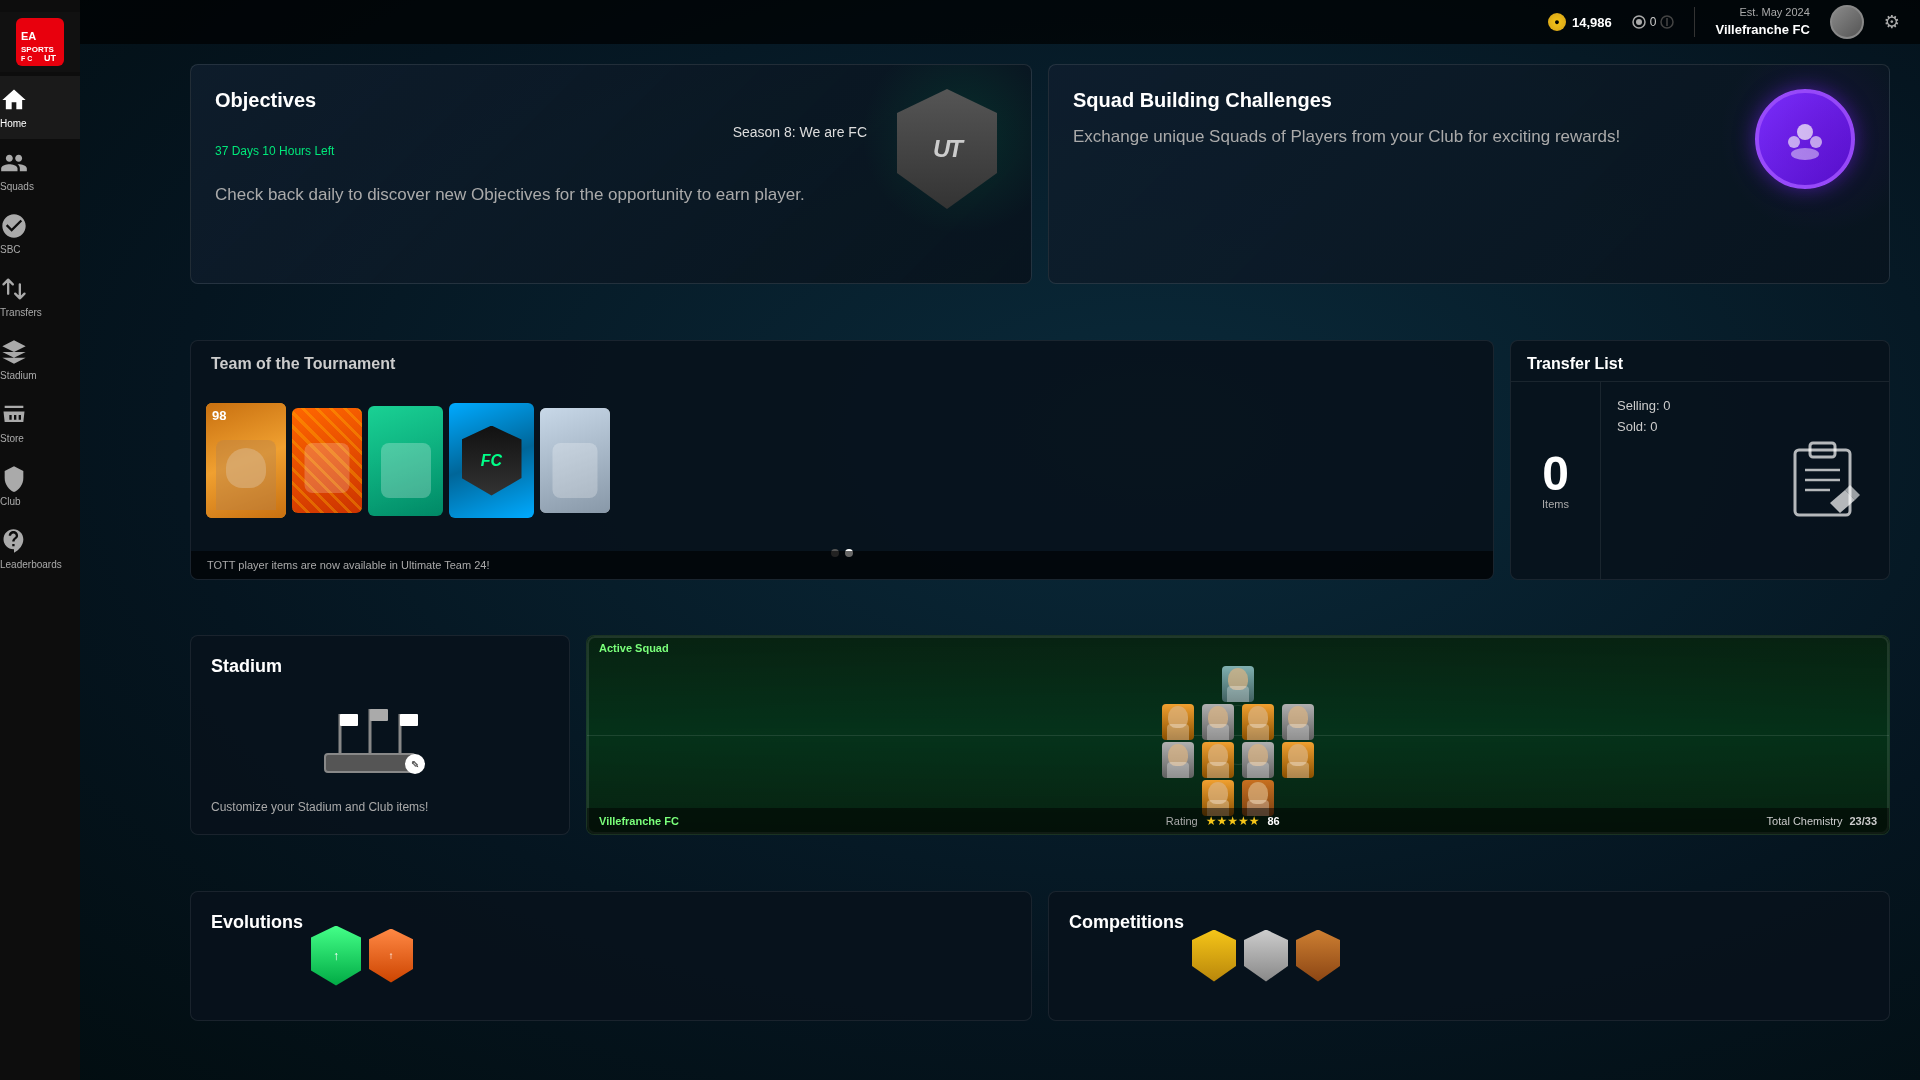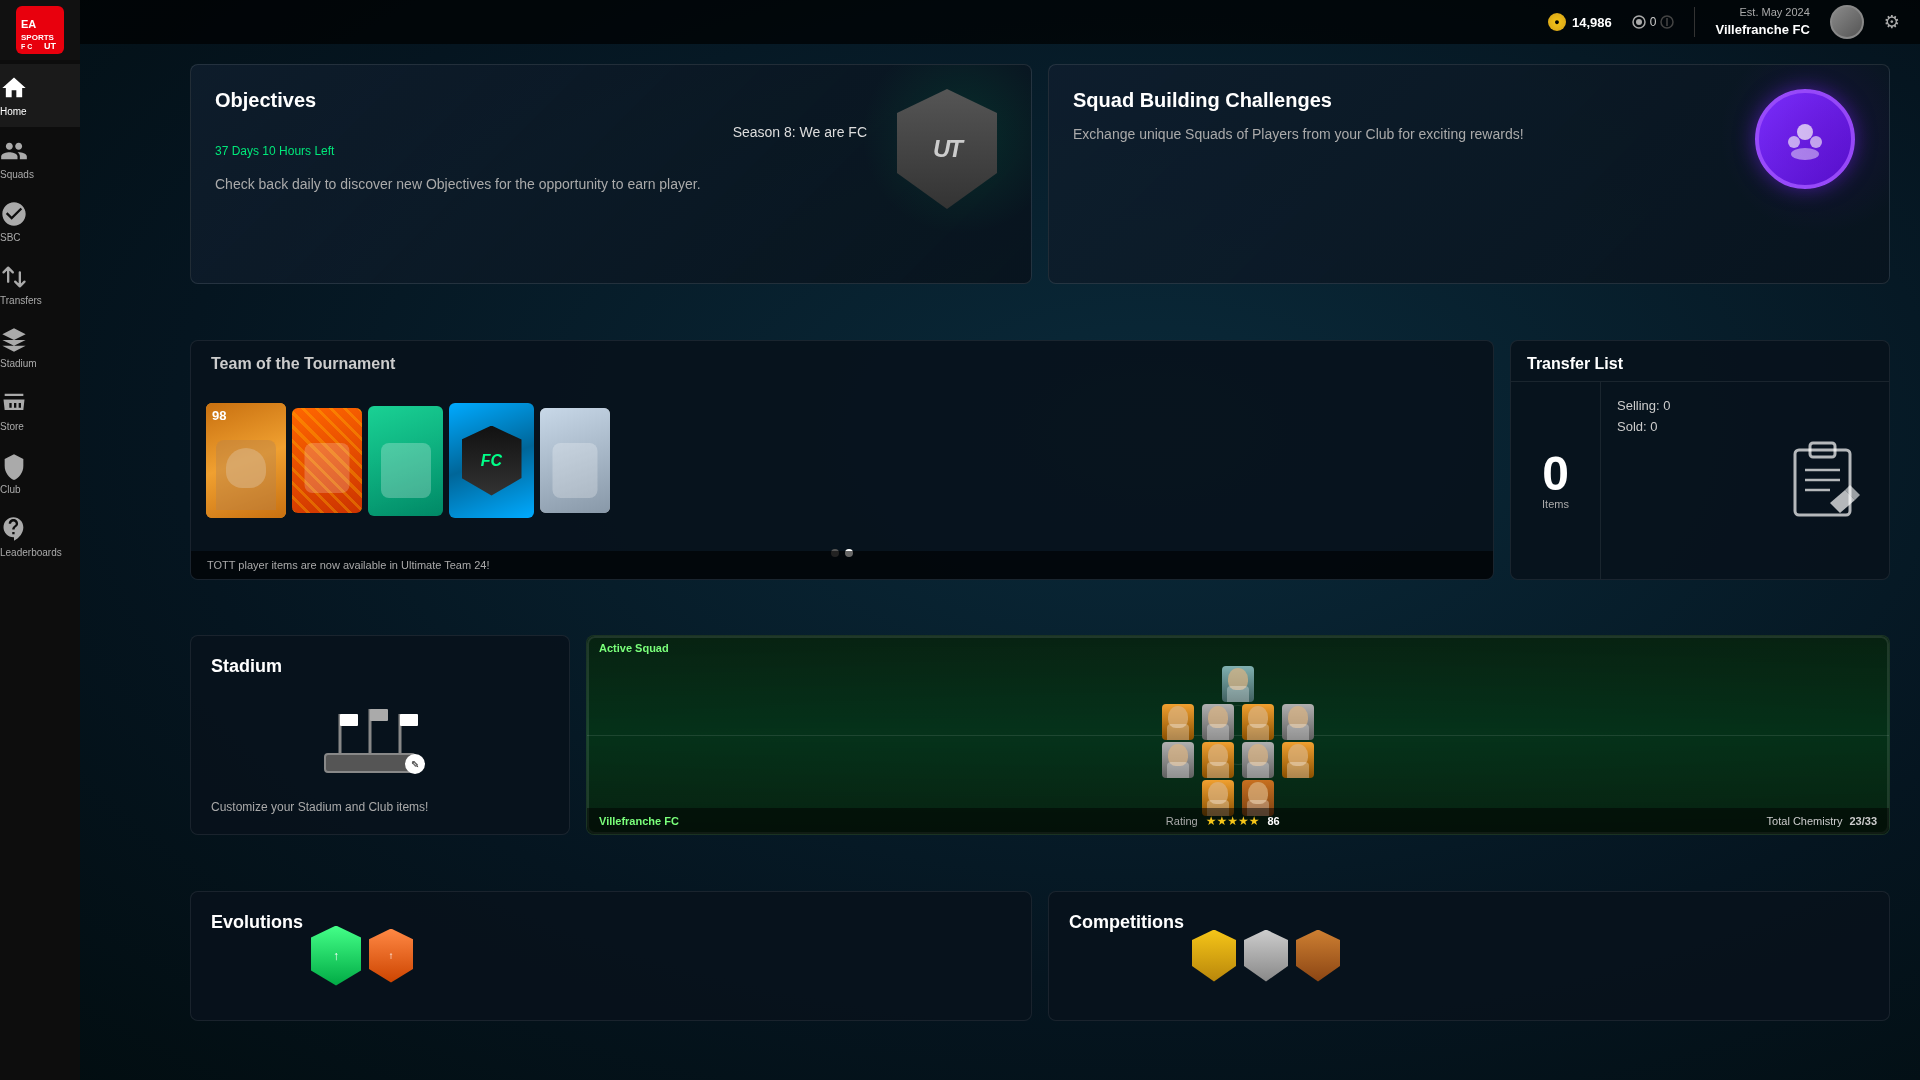--- a/index.html
+++ b/index.html
@@ -14,21 +14,21 @@
     }
 
     
     .sidebar {
       width: 80px;
       height: 1080px;
       background: #0d0d0d;
       display: flex;
       flex-direction: column;
       align-items: center;
-      padding-top: 0;
+      padding-top: 12px;
       flex-shrink: 0;
     }
     .sidebar-logo {
       width: 80px;
       height: 60px;
       display: flex;
       align-items: center;
       justify-content: center;
       background: #111;
       margin-bottom: 4px;
@@ -144,22 +144,22 @@
     .sbc-card::before {
       content: '';
       position: absolute;
       top: -30px; right: -30px;
       width: 200px; height: 200px;
       background: radial-gradient(circle, rgba(100,0,180,0.15), transparent 70%);
     }
     .card-text { flex: 1; }
     .card-title { font-size: 20px; font-weight: bold; margin-bottom: 12px; }
     .card-subtitle { font-size: 14px; color: #ddd; margin-bottom: 4px; text-align: right; }
-    .card-time { font-size: 12px; color: #00e87a; margin-bottom: 16px; }
-    .card-desc { font-size: 14px; color: #aaa; line-height: 1.5; }
+    .card-time { font-size: 12px; color: #00e87a; margin-bottom: 24px; }
+    .card-desc { font-size: 17px; color: #aaa; line-height: 1.5; }
     .card-icon-area {
       display: flex;
       align-items: center;
       justify-content: center;
       width: 120px;
       flex-shrink: 0;
     }
 
     
     .ut-shield {

